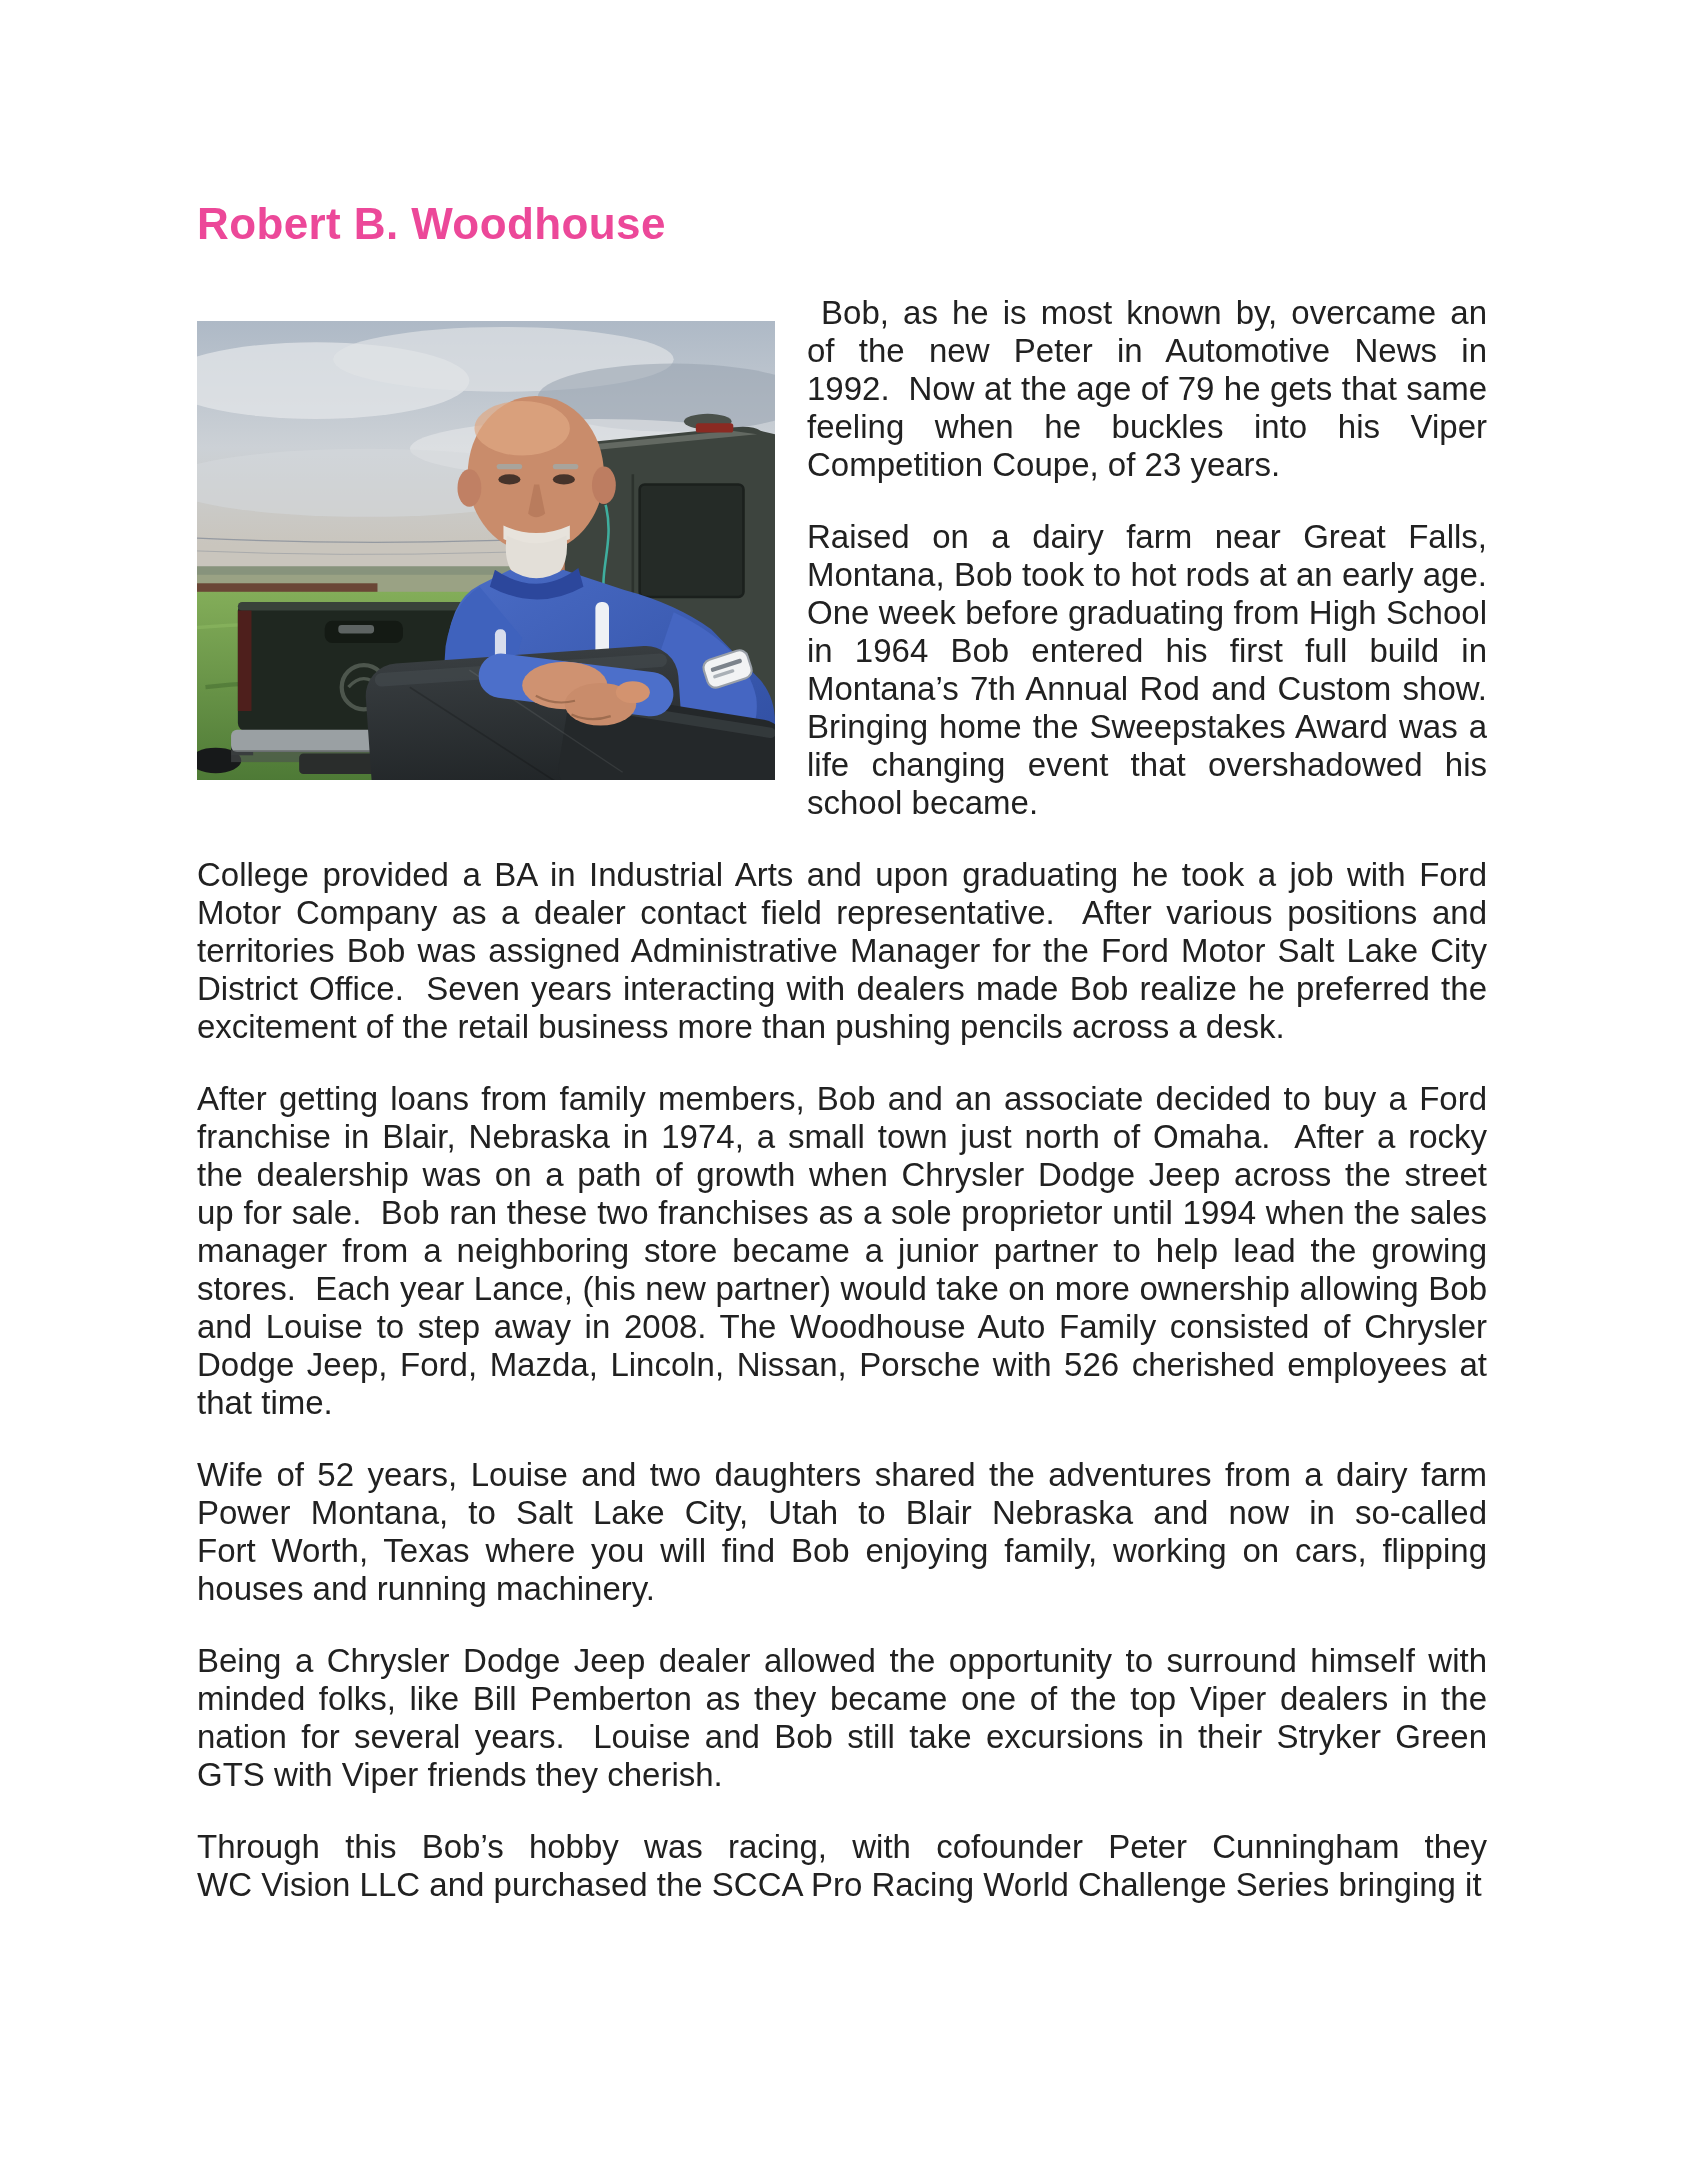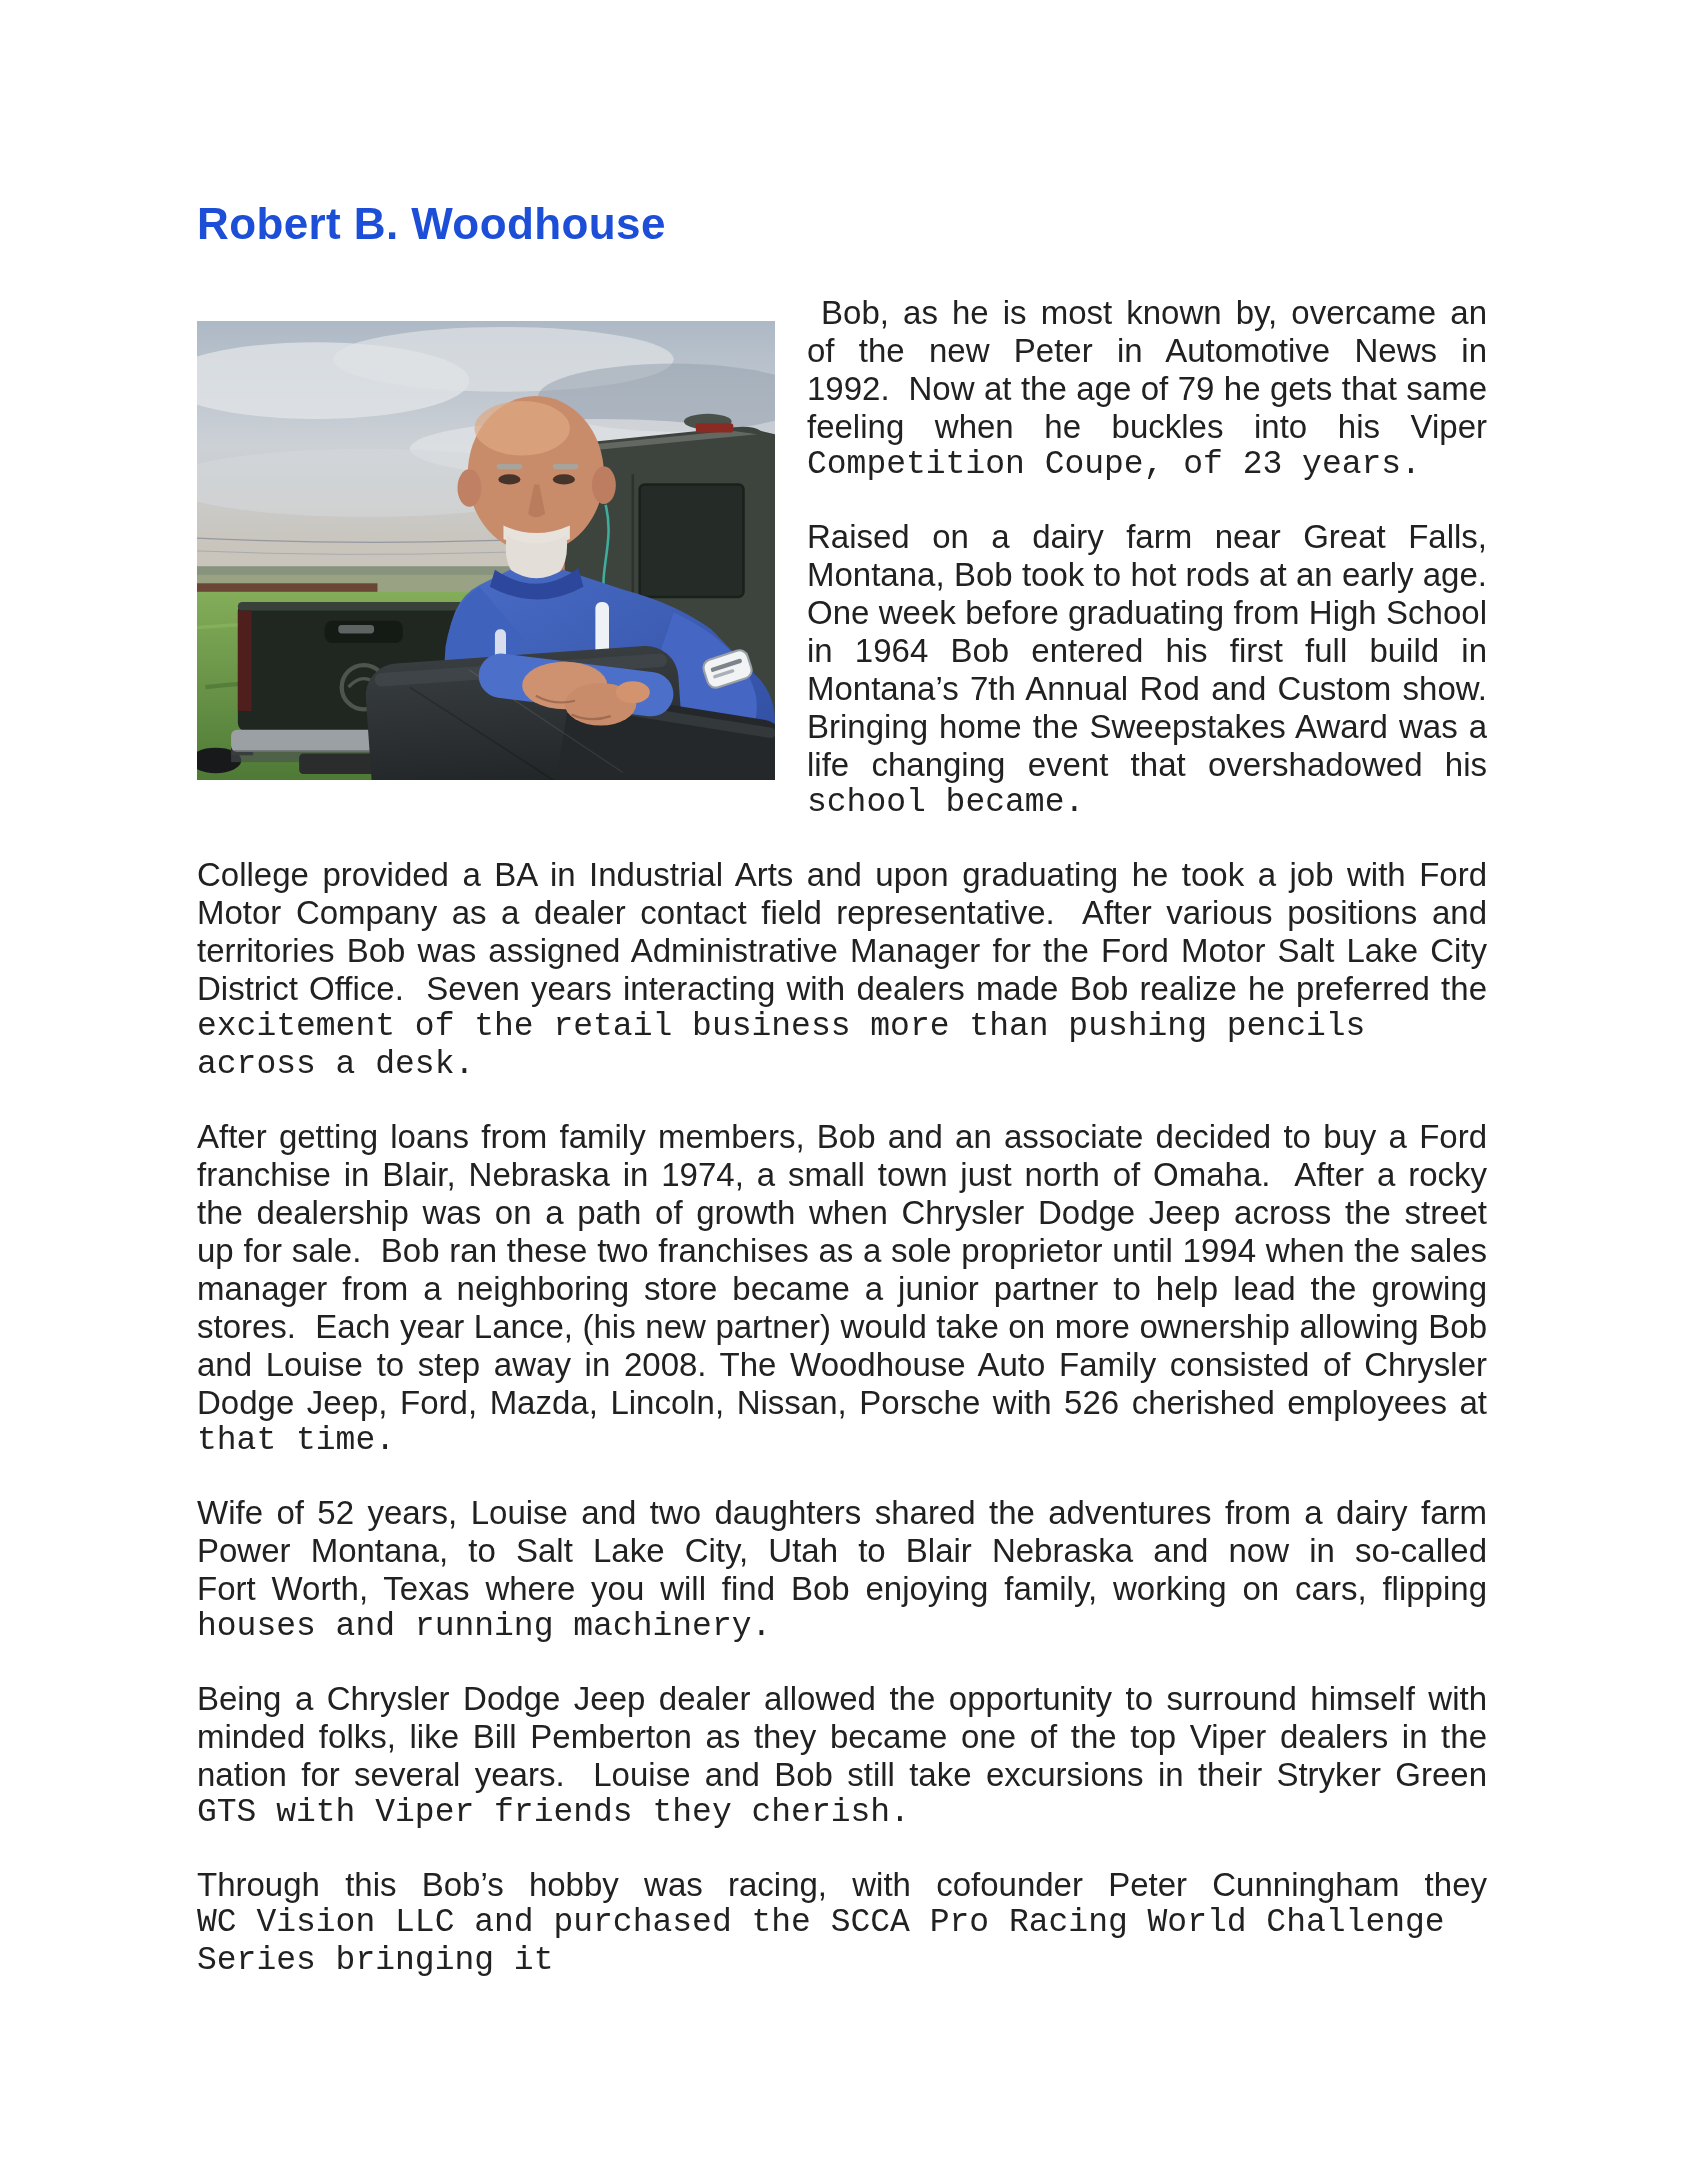--- a/index.html
+++ b/index.html
@@ -15,41 +15,41 @@
     position:absolute;
     left:197px; top:0;
     width:1290px;
   }
   h1.title {
     margin:198px 0 0 0;
     font-size:44px;
     line-height:52px;
     font-weight:700;
     letter-spacing:0.4px;
-    color:#1d4ed8;
+    color:#ec4899;
   }
   .docbody { margin-top:44px; }
   figure.photo {
     float:left;
     width:578px; height:459px;
     margin:27px 32px 21px 0;
     padding:0;
   }
   figure.photo svg { display:block; width:578px; height:459px; }
   .para { margin:0 0 34px 0; }
   .line {
     font-size:33px;
     line-height:38px;
     height:38px;
     overflow:hidden;
     text-align:justify;
     white-space:pre-wrap;
   }
   .line::after { content:""; display:inline-block; width:100%; height:0; }
-  .line.last { text-align:left; height:auto; overflow:visible;font-family:Liberation Mono, monospace; }
+  .line.last { text-align:left; height:auto; overflow:visible; }
   .line.last::after { content:none; }
 </style>
 </head>
 <body>
 
 <div class="page">
   <div class="content">
 
     <h1 class="title">Robert B. Woodhouse</h1>
 

